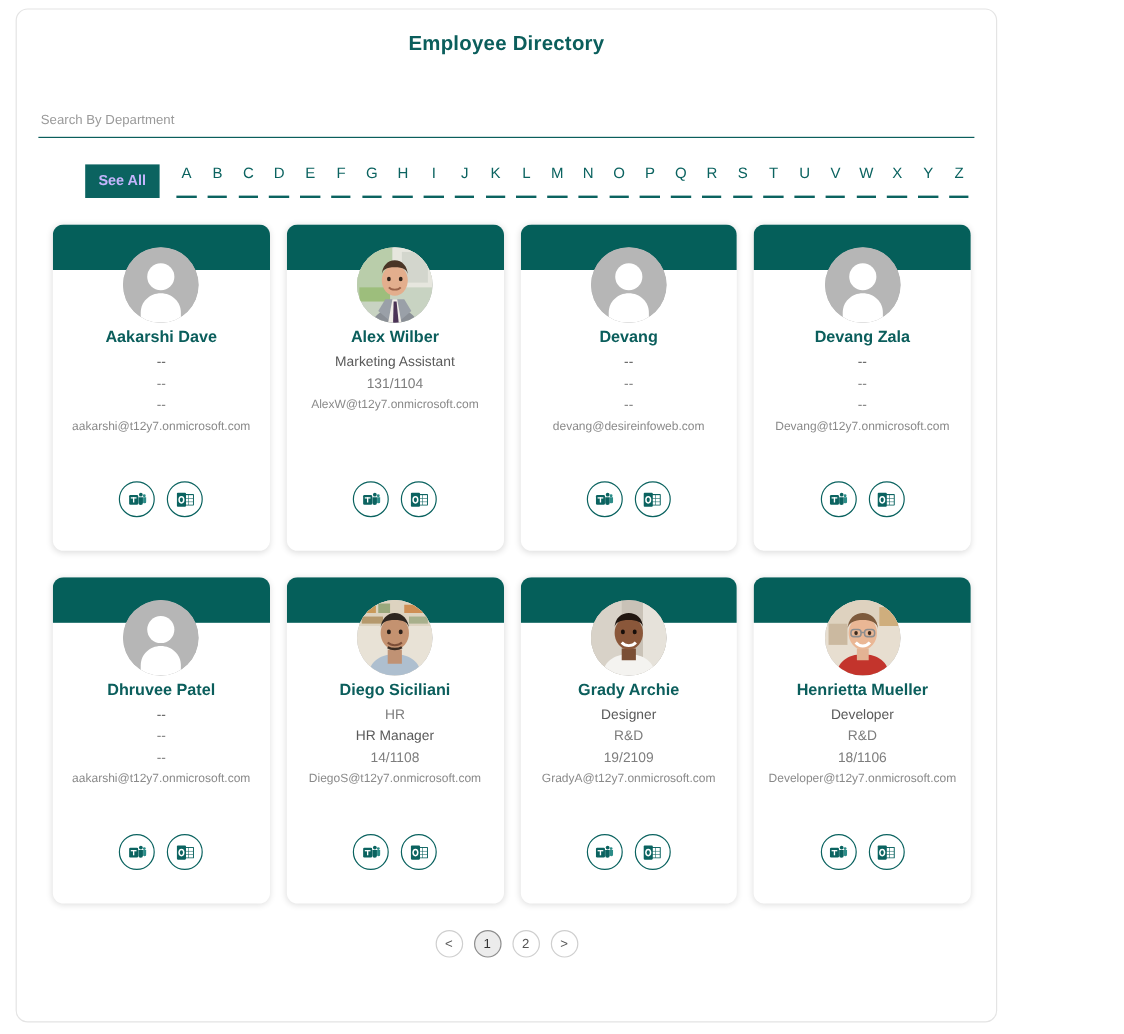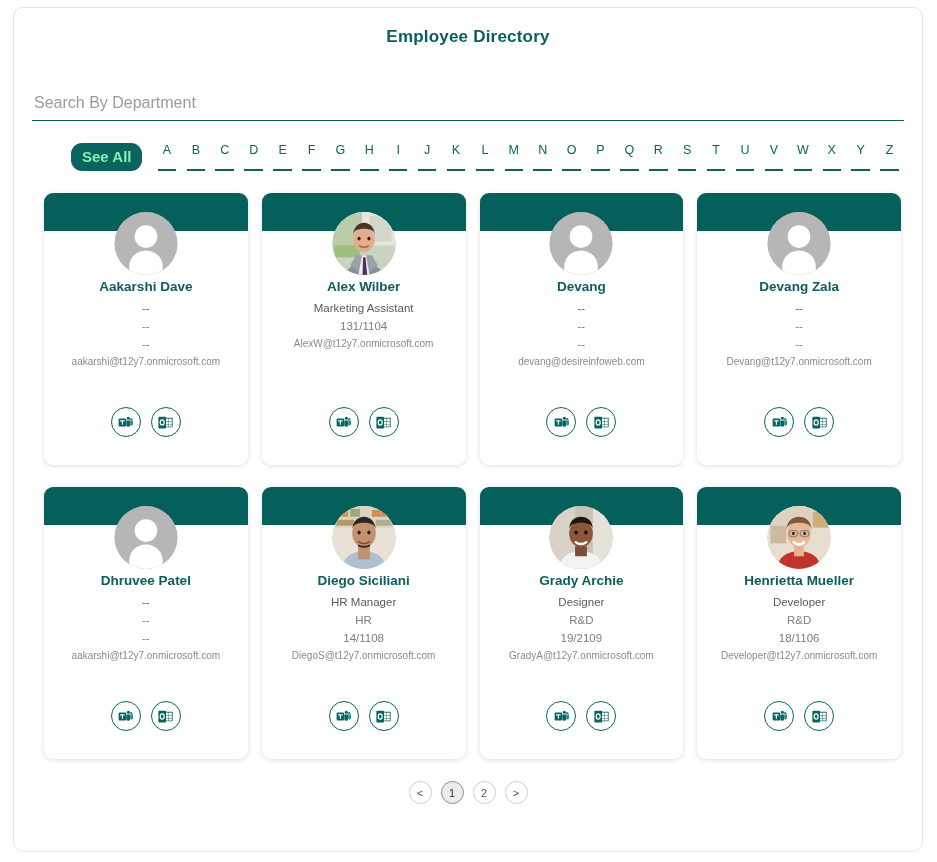--- a/index.html
+++ b/index.html
@@ -12,21 +12,21 @@
     background: #ffffff;
     font-family: "Liberation Sans", sans-serif;
     -webkit-font-smoothing: antialiased;
     overflow: hidden;
   }
 
   #app-container {
     position: absolute;
     left: 13px;
     top: 7px;
-    width: 910px;
+    width: 818px;
     height: 845px;
     border: 1px solid #e4e4e4;
     border-radius: 10px;
     background: #ffffff;
     box-sizing: border-box;
     overflow: hidden;
   }
 
   
   #page-title {
@@ -42,47 +42,46 @@
   .search-wrap {
     margin: 26px 18px 0 18px;
     border-bottom: 1.6px solid #0b5e5c;
     padding-bottom: 3px;
   }
   .search-input {
     width: 100%;
     border: 0;
     outline: 0;
     font-family: "Liberation Sans", sans-serif;
-    font-size: 16px;
+    font-size: 11px;
     color: #1d4ed8;
     background: transparent;
     padding: 3px 2px 5px 2px;
     box-sizing: border-box;
     margin-top: 18px;
   }
   .search-input::placeholder { color: #9a9a9a; }
 
   
   .alpha-bar {
     display: flex;
     align-items: stretch;
     margin: 22px 18px 0 57px;
     gap: 0px;
   }
   .alpha-see-all {
     background: #0b6360;
-    color: #86efac;
-    font-size: 15px;
+    color: #c4b5fd;
+    font-size: 12px;
     font-weight: bold;
     padding: 6px 11px 7px 11px;
     line-height: 15px;
     cursor: pointer;
     flex: 0 0 auto;
     text-align: center;
-    border-radius: 11px;
   }
   .alpha-letters {
     display: flex;
     flex: 1 1 auto;
     margin-left: 10px;
   }
   .alpha-letter {
     flex: 1 1 0;
     text-align: center;
     color: #0b6360;
@@ -524,22 +523,22 @@
             <ellipse cx="32" cy="28" rx="12" ry="14" fill="#c49270"></ellipse>
             <path d="M20 25c0-9 6-14 12-14s12 5 12 14c0-6-5-8-12-8s-12 2-12 8z" fill="#2e2620"></path>
             <ellipse cx="27" cy="27" rx="1.7" ry="2" fill="#2b201a"></ellipse>
             <ellipse cx="37" cy="27" rx="1.7" ry="2" fill="#2b201a"></ellipse>
             <path d="M26 36c3 3 9 3 12 0" stroke="#7d4f38" stroke-width="1.7" fill="none"></path>
             <path d="M26 40c3 2 9 2 12 0" stroke="#3a2c22" stroke-width="2" fill="none"></path>
           </svg>
         </div>
         <div class="card-body">
           <div class="emp-name">Diego Siciliani</div>
+          <div class="emp-line">HR</div>
           <div class="emp-line title-line">HR Manager</div>
-          <div class="emp-line">HR</div>
           <div class="emp-line">14/1108</div>
           <div class="emp-mail">DiegoS@t12y7.onmicrosoft.com</div>
         </div>
         <div class="card-actions">
           <div class="act-btn" title="Chat on Teams">
             <span>
               <svg width="15" height="15" viewBox="0 0 24 24">
                 <rect x="1" y="5.5" width="12" height="13" rx="1.6" fill="#0b6360"></rect>
                 <rect x="3.2" y="8.6" width="7.6" height="1.7" fill="#ffffff"></rect>
                 <rect x="6.1" y="8.6" width="1.8" height="7" fill="#ffffff"></rect>

